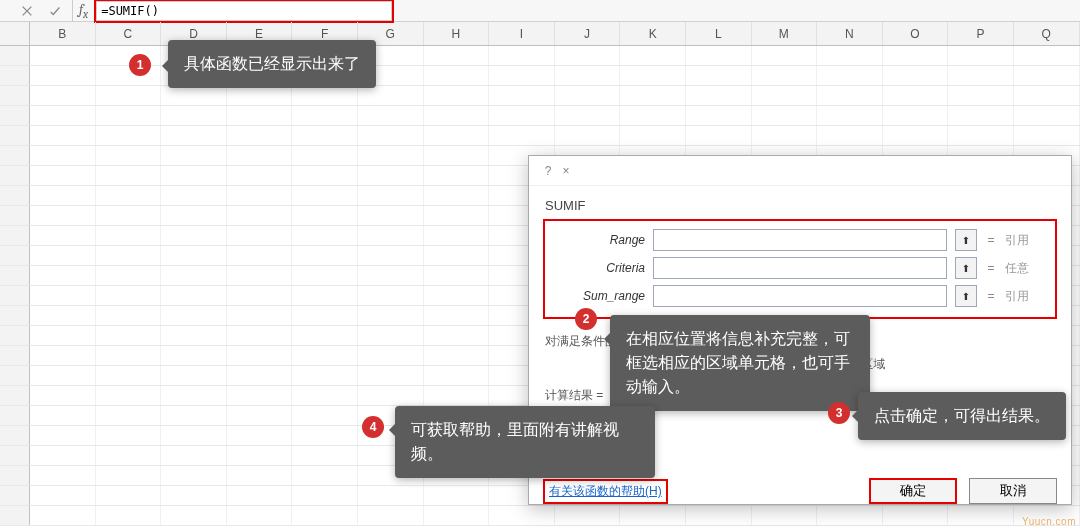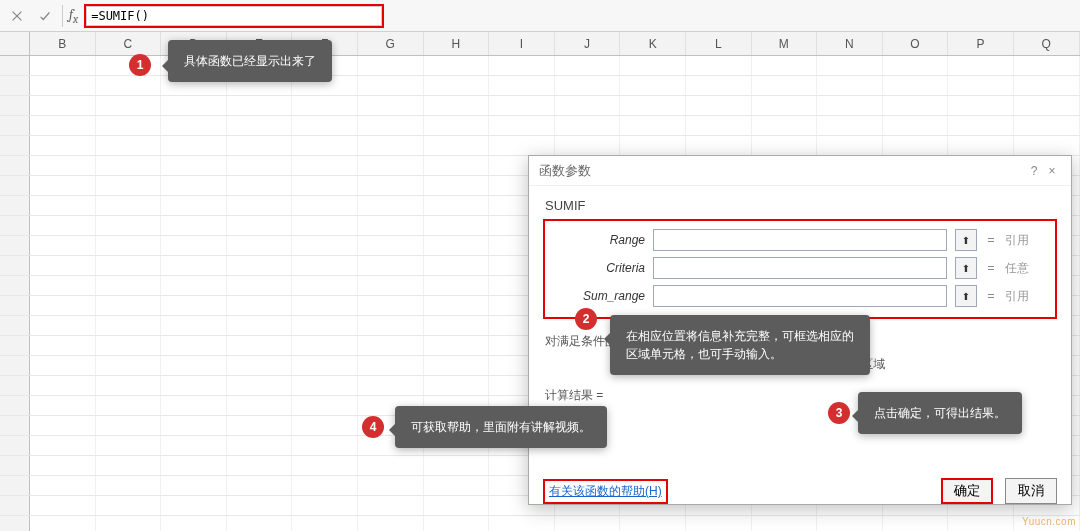--- a/index.html
+++ b/index.html
@@ -1,17 +1,17 @@
 <!DOCTYPE html>
 <html><head>
 <meta charset="utf-8">
 <style>
   * { box-sizing: border-box; }
   body { margin:0; font-family: "Microsoft YaHei", Arial, sans-serif; font-size:12px; background:#fff; color:#333; width:1080px; height:531px; position:relative; overflow:hidden; }
-  .fbar { height:32px; display:flex; align-items:center; border-bottom:1px solid #d0d0d0; background:#f7f7f7; padding:0 6px; gap:6px; }
+  .fbar { height:22px; display:flex; align-items:center; border-bottom:1px solid #d0d0d0; background:#f7f7f7; padding:0 16px; gap:6px; }
   .fbar .ctl { width:22px; height:22px; display:flex; align-items:center; justify-content:center; color:#777; }
   .fbar .ctl svg { width:14px; height:14px; }
   .fx { font-style:italic; font-family:Cambria, serif; font-size:14px; color:#666; }
   .input-wrap { flex:0 0 300px; }
   .input-wrap input { width:100%; height:20px; border:1px solid #ccc; padding:0 4px; font-family:Consolas, monospace; font-size:12px; }
   #fibox { border:2px solid #e60000; }
   .vsep { width:1px; height:22px; background:#ccc; }
   .colhdr { height:24px; border-bottom:1px solid #c0c0c0; display:flex; background:#f3f3f3; }
   .rn { width:30px; border-right:1px solid #c0c0c0; }
   .ch { width:65.6px; border-right:1px solid #e0e0e0; text-align:center; line-height:24px; color:#555; }
@@ -33,23 +33,23 @@
   .picker span { font-size:10px; }
   .eq { color:#888; width:12px; text-align:center; }
   .val { color:#999; min-width:40px; }
   .desc { margin:14px 2px 6px 2px; color:#555; }
   .hint { text-align:center; color:#555; margin:6px 0 12px 0; }
   .resrow { margin:14px 2px 0 2px; color:#555; }
   .dlg-foot { position:absolute; bottom:0; left:0; right:0; height:46px; display:flex; align-items:flex-end; padding:0 14px; gap:12px; }
   .helplink { border:2px solid #e60000; padding:2px 4px; }
   .helplink a { color:#1a66cc; text-decoration:underline; font-size:12px; }
   .spacer { flex:1; }
-  .btn { width:52px; height:26px; border:1px solid #888; background:#f4f4f4; }
+  .btn { width:88px; height:26px; border:1px solid #888; background:#f4f4f4; }
   .btn.ok { border:2px solid #e60000; }
-  .callout { position:absolute; background:#5c5c5c; color:#fff; border-radius:4px; padding:12px 16px; font-size:12px; line-height:1.5; max-width:260px; box-shadow:0 2px 8px rgba(0,0,0,.3); }
+  .callout { position:absolute; background:#5c5c5c; color:#fff; border-radius:4px; padding:12px 16px; font-size:16px; line-height:1.5; max-width:260px; box-shadow:0 2px 8px rgba(0,0,0,.3); }
   .callout .tri { position:absolute; width:0; height:0; border:10px solid transparent; }
   .badge { position:absolute; width:22px; height:22px; border-radius:50%; background:#d32f2f; color:#fff; font-size:12px; display:flex; align-items:center; justify-content:center; font-weight:bold; }
   #c1 { left:168px; top:40px; }
   #c1 .tri { left:-16px; top:16px; border-right-color:#5c5c5c; }
   #b1 { left:129px; top:54px; }
   #c2 { left:610px; top:315px; width:380px; }
   #c2 .tri { left:-16px; top:14px; border-right-color:#5c5c5c; }
   #b2 { left:575px; top:308px; }
   #c3 { left:858px; top:392px;text-align:right; }
   #c3 .tri { left:-16px; top:14px; border-right-color:#5c5c5c; }
@@ -559,21 +559,20 @@
       <div class="cell"></div>
       <div class="cell"></div>
       <div class="cell"></div>
       <div class="cell"></div>
       <div class="cell"></div>
     </div>
   </div>
 
 <div class="dlg">
   <div class="dlg-title">
-    <span class="t">函数参数</span>
     <span class="hclose">?</span>
     <span class="hclose">×</span>
   </div>
   <div class="dlg-body">
     <div class="fname">SUMIF</div>
     <div class="argbox">
       <div class="argrow">
         <div class="lbl">Range</div>
         <input value="" style="">
         <div class="picker">

